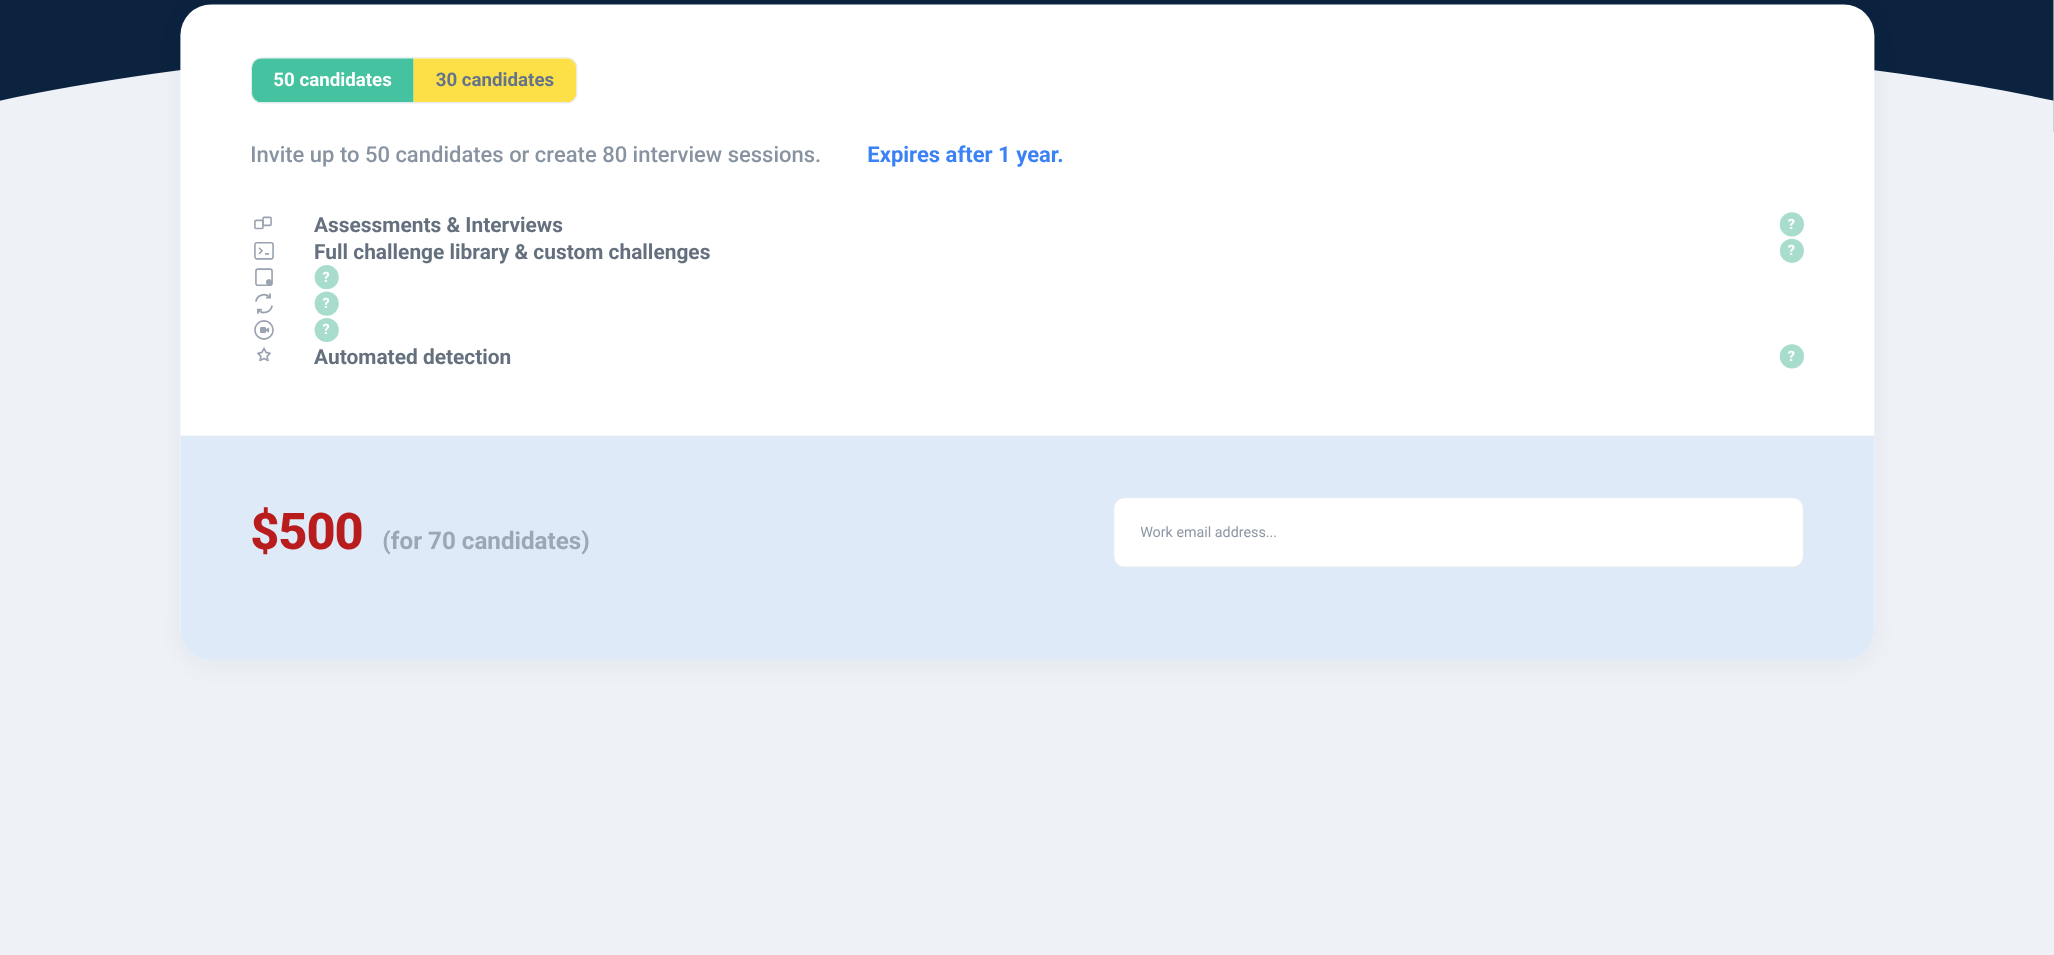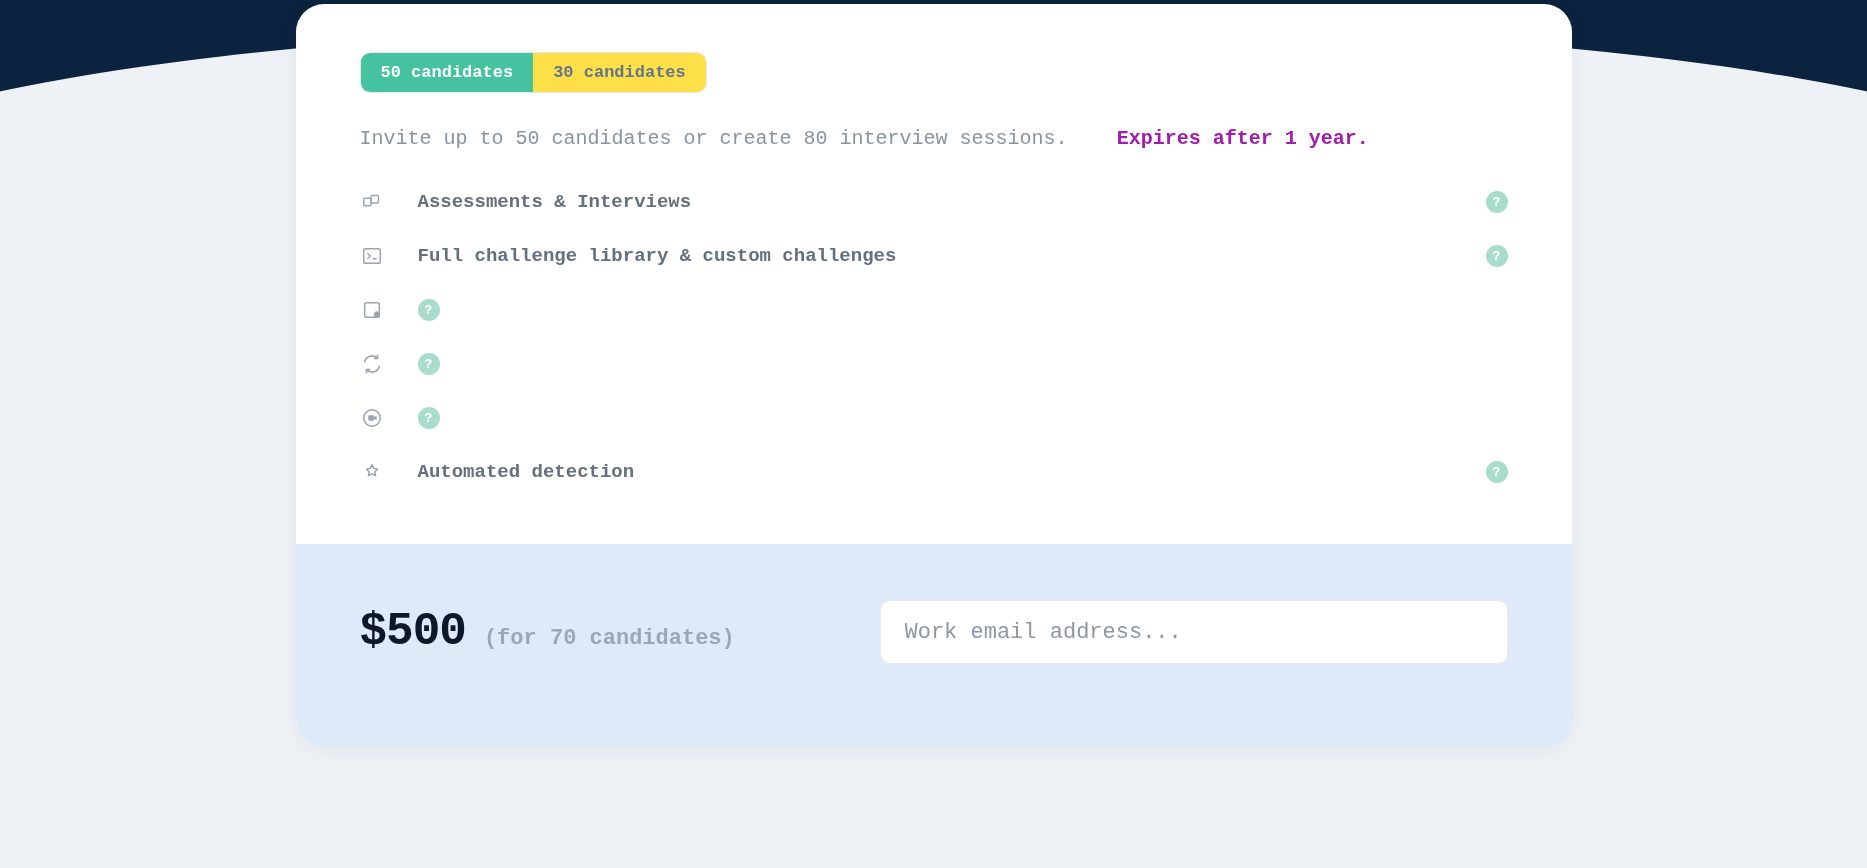--- a/index.html
+++ b/index.html
@@ -23,28 +23,27 @@
     left: -10%;
     right: -10%;
     bottom: -60px;
     height: 160px;
     background: #eef2f7;
     border-radius: 50% 50% 0 0 / 100% 100% 0 0;
   }
   .card {
     position: relative;
     z-index: 1;
-    width: 1276px;
+    width: 1540px;
     max-width: calc(100% - 120px);
     margin: 4px auto 40px auto;
     background: #ffffff;
     border-radius: 28px;
     overflow: hidden;
     box-shadow: 0 4px 24px rgba(15, 30, 60, 0.05);
-    font-family: Liberation Mono, monospace;
   }
   .card-body {
     padding: 48px 64px 60px 64px;
   }
   .tab-group {
     display: inline-flex;
     border: 1px solid #e5e9ef;
     border-radius: 10px;
     overflow: hidden;
     background: #fff;
@@ -67,28 +66,27 @@
     color: #64748b;
   }
   .description {
     margin-top: 34px;
     font-size: 20px;
     color: #8893a2;
     font-weight: 500;
   }
   .description .strong-part {
     font-weight: 700;
-    color: #a21caf;
+    color: #3b82f6;
     padding-left: 37px;
   }
   .features {
     margin-top: 40px;
     display: flex;
     flex-direction: column;
-    gap: 30px;
   }
   .feature-row {
     display: flex;
     align-items: center;
     gap: 34px;
   }
   .feature-icon {
     width: 24px;
     height: 24px;
     flex: 0 0 24px;
@@ -127,38 +125,38 @@
     gap: 40px;
   }
   .price-block {
     display: flex;
     align-items: baseline;
     gap: 18px;
   }
   .price-amount {
     font-size: 46px;
     font-weight: 800;
-    color: #0f172a;
+    color: #b91c1c;
     letter-spacing: -1px;
   }
   .price-note {
     font-size: 22px;
     font-weight: 700;
     color: #9ca7b5;
   }
   .email-input {
     flex: 0 0 628px;
     max-width: 628px;
     width: 100%;
     height: 64px;
     border-radius: 10px;
     border: 1px solid #e6ebf2;
     background: #ffffff;
     padding: 0 24px;
-    font-size: 22px;
+    font-size: 13px;
     color: #374151;
     font-family: inherit;
     outline: none;
   }
   .email-input::placeholder {
     color: #8c96a4;
   }
 </style>
 </head>
 <body>

